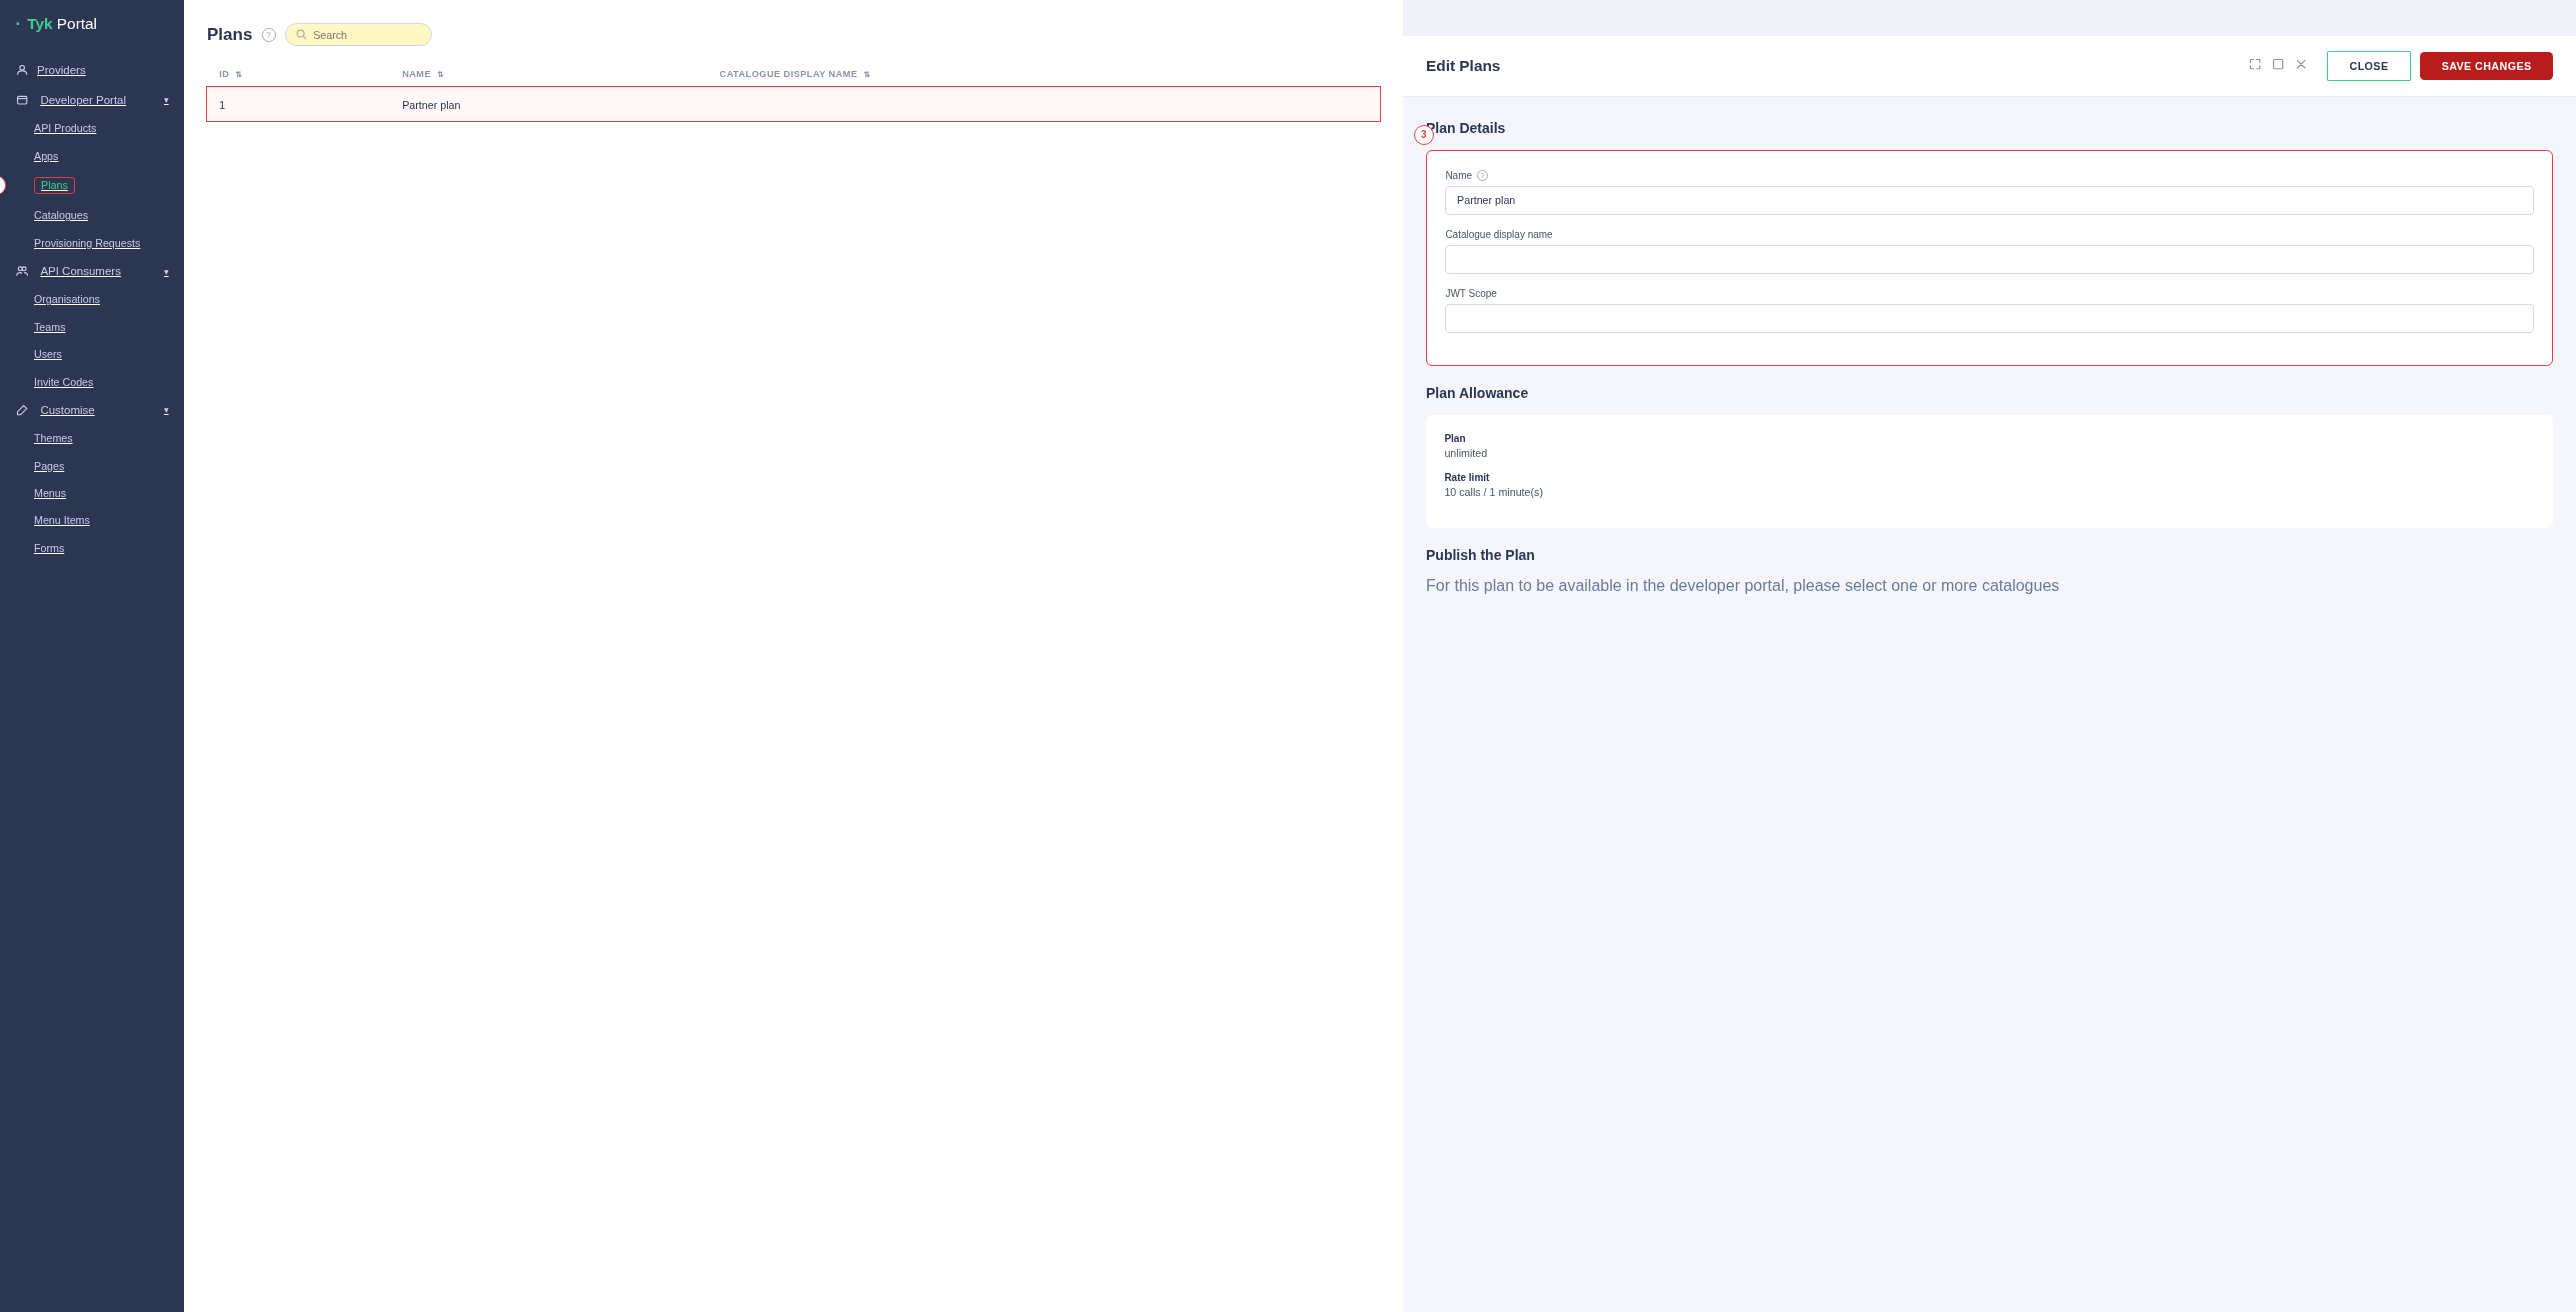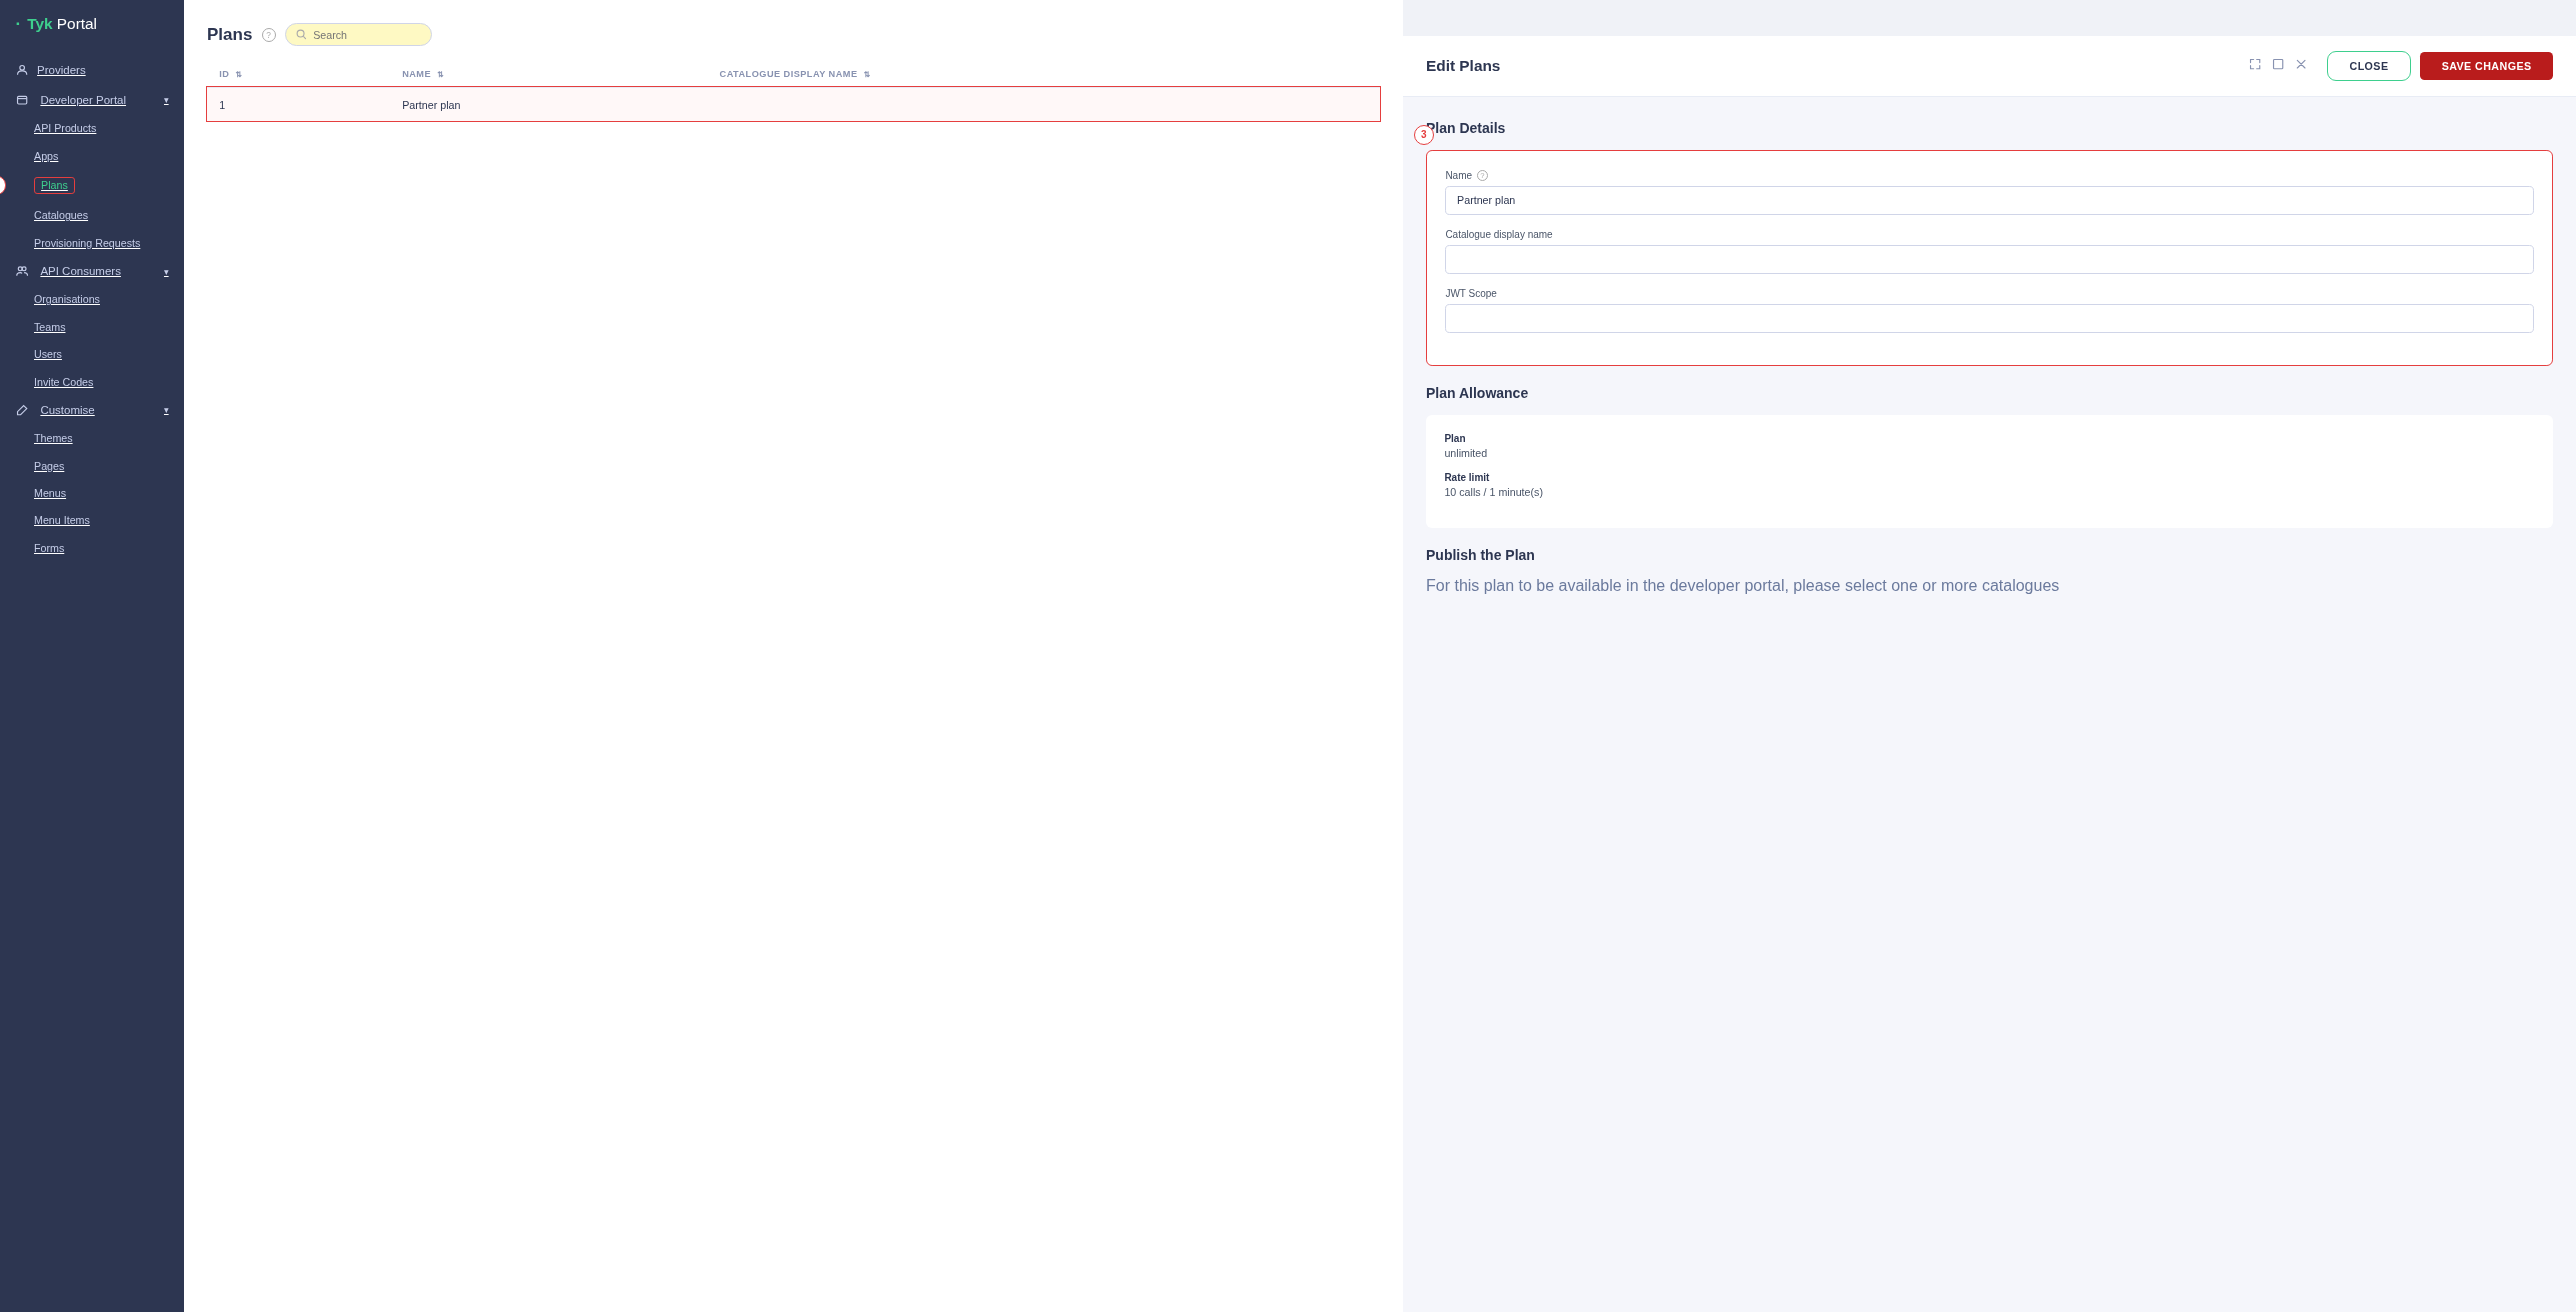--- a/index.html
+++ b/index.html
@@ -171,21 +171,21 @@
       font-size: 15.4px;
       font-weight: 600;
       color: #2d3651;
     }
     .edit-panel-actions { display: flex; gap: 9.2px; align-items: center; }
     .btn-close {
       border: 1.2px solid #3ecf8e;
       background: #fff;
       color: #2d3651;
       padding: 7.7px 21.5px;
-      border-radius: 9px;
+      border-radius: 1px;
       font-size: 10.7px;
       font-weight: 600;
       cursor: pointer;
       letter-spacing: 0.04em;
     }
     .btn-save {
       background: #b91c1c;
       border: none;
       color: #fff;
       padding: 7.7px 21.5px;

